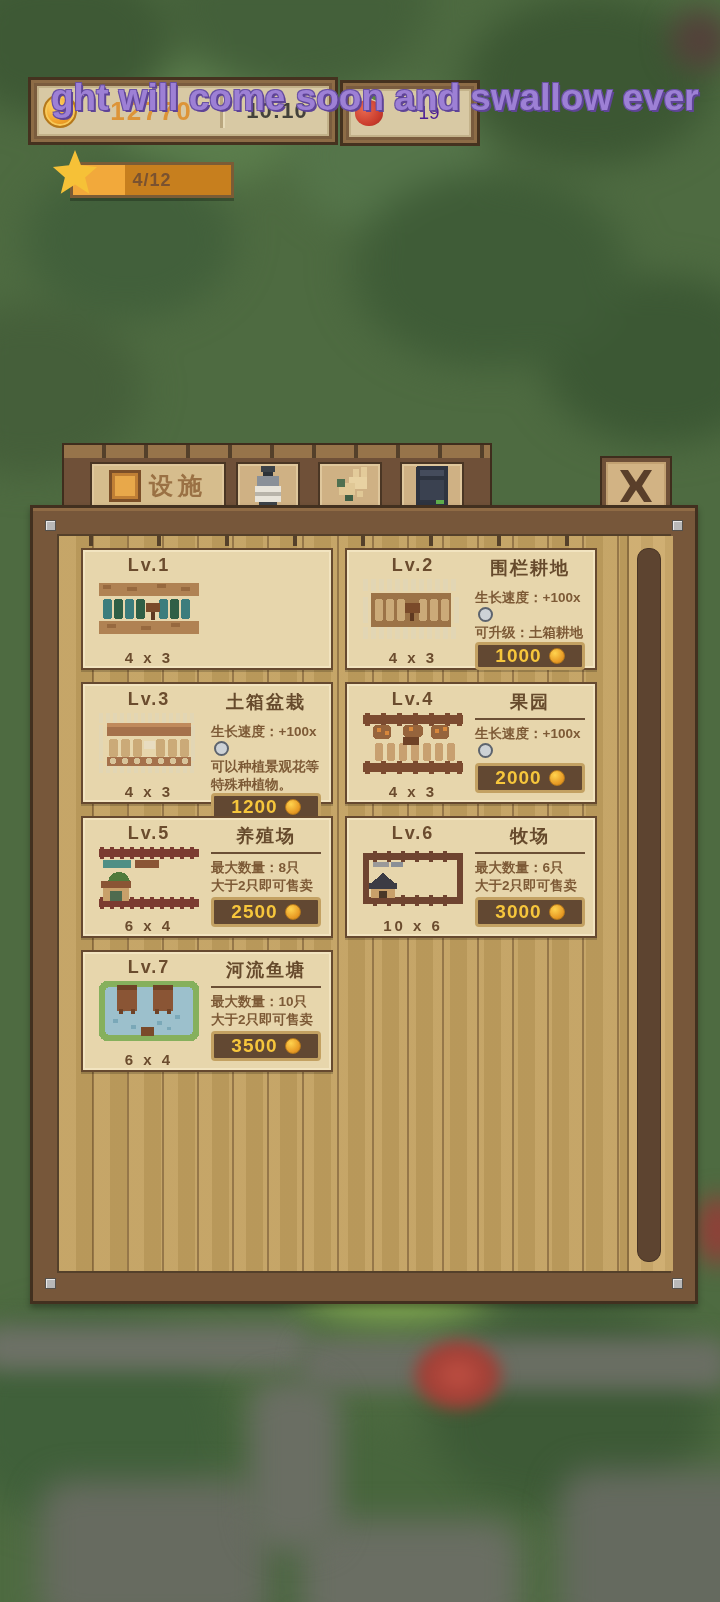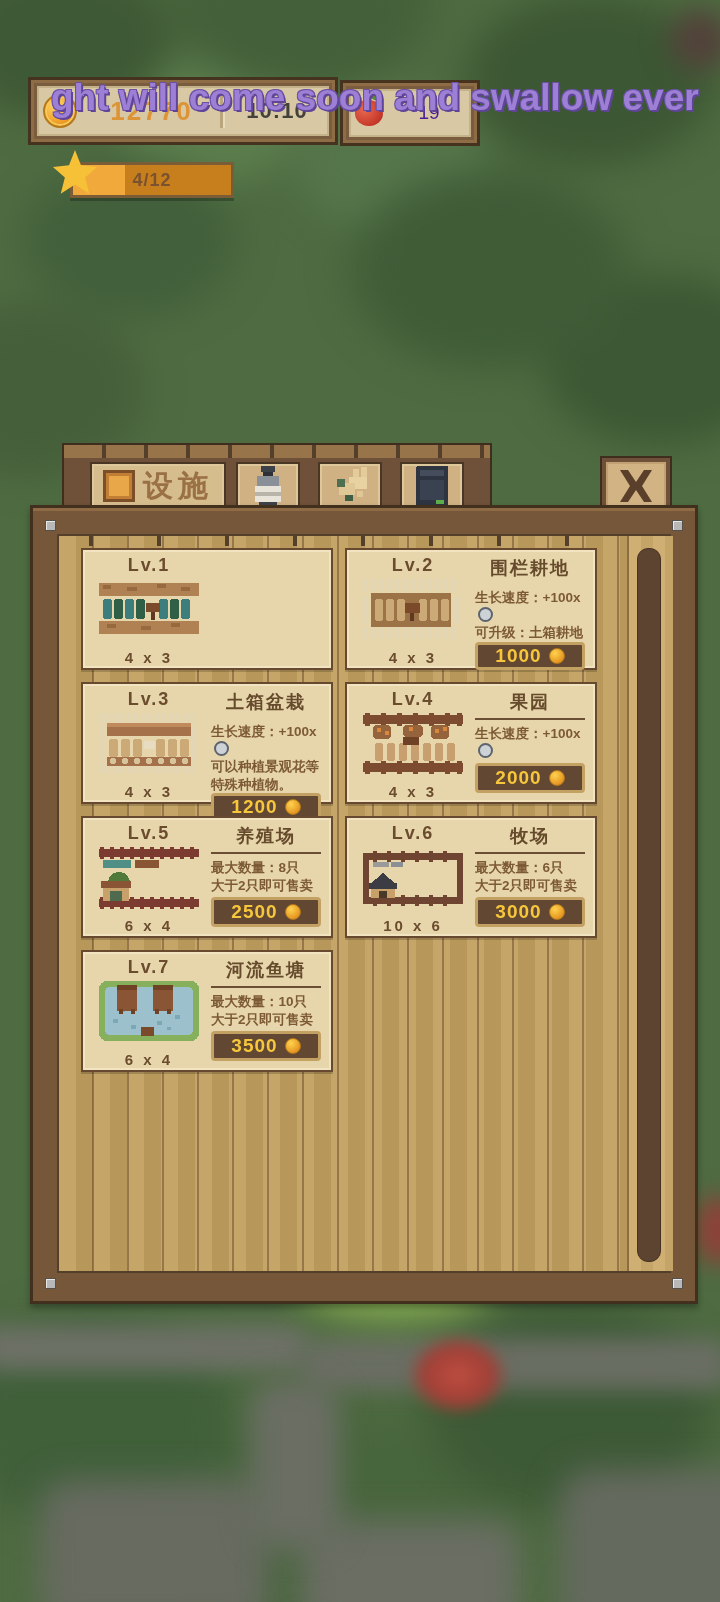--- a/index.html
+++ b/index.html
@@ -65,21 +65,21 @@
   
   #tab-bar{position:absolute;left:62px;top:443px;width:426px;height:66px;background:#6f5038;border:2px solid #3f2d1d;}
   #tab-bar .top-strip{position:absolute;left:0;right:0;top:0;height:13px;background:#97744a;
     background-image:repeating-linear-gradient(90deg,transparent 0 38px,#54402a 38px 42px);}
   .tab{position:absolute;top:17px;height:44px;background:#cfb184;border:2px solid #4a3624;box-shadow:inset 0 0 0 2px #dfc79c;display:flex;align-items:center;justify-content:center;}
   #tab-facility{left:26px;width:132px;background:#d6bd8d;}
   #tab-2{left:172px;width:60px;}
   #tab-3{left:254px;width:60px;}
   #tab-4{left:336px;width:60px;}
   .plot-icon{width:26px;height:26px;background:#e8a84a;border:3px solid #7c4f28;box-shadow:inset 0 0 0 3px #c07f35;margin-right:8px;}
-  .tab-label{font-size:30px;font-weight:bold;color:#9a7144;letter-spacing:5px;}
+  .tab-label{font-size:24px;font-weight:bold;color:#9a7144;letter-spacing:5px;}
   .tab svg{display:block;}
   #close-btn{position:absolute;left:600px;top:456px;width:60px;height:52px;background:#6f5038;border:2px solid #3f2d1d;padding:4px;}
   #close-inner{width:100%;height:100%;background:#d2b384;box-shadow:inset 0 0 0 2px #c2a172;display:flex;align-items:center;justify-content:center;}
 
   
   #panel{position:absolute;left:30px;top:505px;width:662px;height:793px;background:#77573a;border:3px solid #42301f;box-shadow:inset 0 3px 0 #8f6b45,0 4px 6px rgba(0,0,0,.3);}
   .screw{position:absolute;width:9px;height:9px;background:#b8b8b8;border:1px solid #55504a;box-shadow:inset 1px 1px 0 #e8e8e8;}
   #panel-inner{position:absolute;left:24px;top:26px;right:24px;bottom:28px;border:2px solid #54402a;
     background:#c2a05f;
     background-image:

